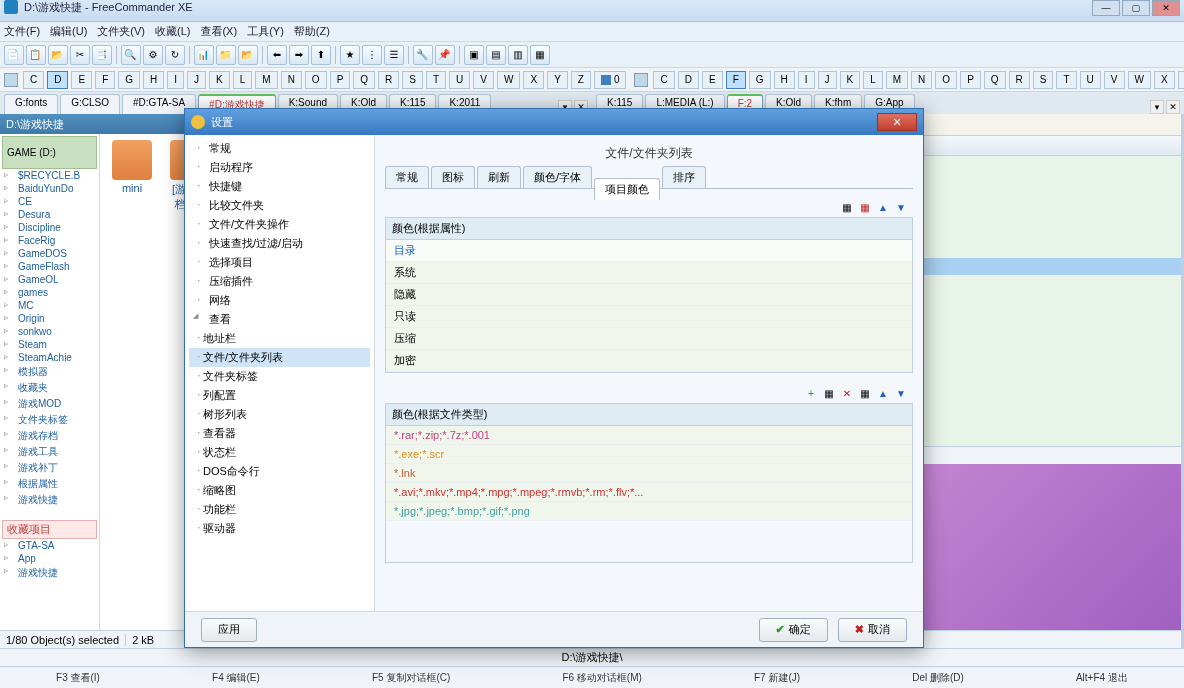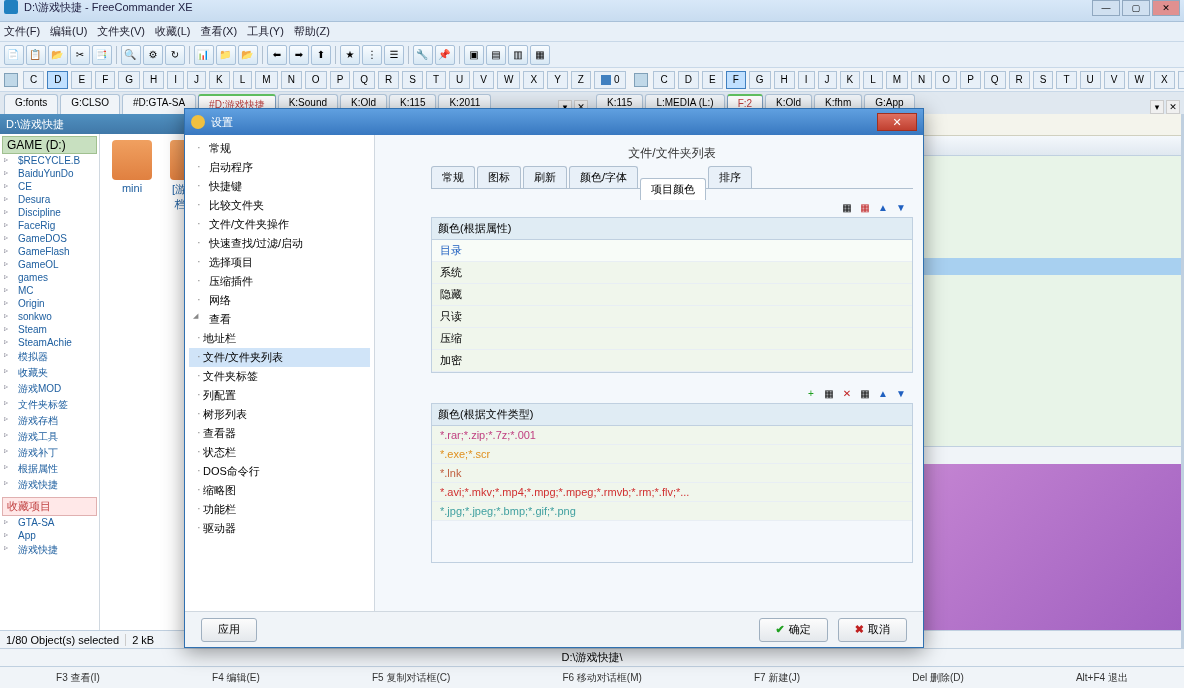--- a/index.html
+++ b/index.html
@@ -34,24 +34,24 @@
 .tab.active { background: #fff; color:#c04040; border-color:#80a0c0; border-top:2px solid #60c060;}
 .tabclose { margin-left:auto; display:flex; gap:2px; align-items:center;}
 .tabx { width:14px; height:14px; font-size:9px; display:flex;align-items:center;justify-content:center;border:1px solid #ccc;background:#f0f0f0;}
 
 
 .panels { display: flex; height: calc(100% - 22px - 20px - 26px - 24px - 22px - 18px - 22px); }
 .panel { flex: 1; display: flex; flex-direction: column; border-right: 3px solid #c0d0e0; background:#fff;}
 .pathbar { height: 20px; background: linear-gradient(#5090c0,#4078a8); color:#fff; padding: 2px 6px; display:flex; align-items:center;}
 .panelsplit { display:flex; flex:1; overflow:hidden;}
 .tree { width: 100px; background: #fff; border-right: 1px solid #d0d8e0; overflow:hidden; padding:2px;}
-.tree-hdr { background:#c8e0c0; padding:1px 4px; font-size:12px; border:1px solid #a0c090;}
+.tree-hdr { background:#c8e0c0; padding:10px 4px; font-size:10px; border:1px solid #a0c090;}
 .tree-item { padding: 1px 2px 1px 16px; font-size:10px; color:#2060a0; white-space:nowrap; position:relative;}
 .tree-item::before { content:"▹"; position:absolute; left:2px; color:#808090; font-size:8px;}
-.tree-fav { background:#ffe8e8; color:#c04040; padding:1px 4px; margin-top:4px;border:1px solid #e0b0b0;}
+.tree-fav { background:#ffe8e8; color:#c04040; padding:1px 4px; margin-top:12px;border:1px solid #e0b0b0;}
 .iconview { flex:1; background:#fff; padding:4px; display:flex; flex-wrap:wrap; align-content:flex-start; gap:2px;}
 .iconitem { width:56px; height:72px; text-align:center; font-size:9px; color:#2060a0;}
 .iconimg { width:40px; height:40px; margin:2px auto; background:linear-gradient(#f0a060,#e08040); border-radius:4px;}
 .listview { flex:1; background:#e8f4e8; overflow:hidden;}
 .listhdr { height:20px; background:linear-gradient(#f4f8fc,#e0e8f0); display:flex; border-bottom:1px solid #c0d0e0;}
 .listhdr span { padding:2px 8px; border-right:1px solid #c8d4e0; font-size:10px;}
 .listrow { height:17px; display:flex; font-size:10px; color:#2060a0;}
 .listrow.sel { background:#a8d0f0;}
 .listrow span { padding:1px 8px; white-space:nowrap; overflow:hidden;}
 
@@ -63,21 +63,21 @@
 
 
 .rinfo { height:18px; background:#f0f4f8; padding:1px 6px; font-size:10px; border-top:1px solid #c0d0e0;}
 .rimg { flex:1; background:linear-gradient(135deg,#e0b0e0,#c080d0,#a060c0); position:relative;}
 
 
 .dialog { position:absolute; left:184px; top:108px; width:740px; height:540px; background:#f4f8fc; border:1px solid #3070b0; box-shadow:0 4px 20px rgba(0,0,0,.4);}
 .dlgtitle { height:26px; background:linear-gradient(#60a0e0,#3878c0); display:flex; align-items:center; padding:0 6px; color:#fff;}
 .dlgtitle .icon{width:14px;height:14px;background:#f0c040;border-radius:50%;margin-right:6px;}
 .dlgclose { margin-left:auto; width:40px; height:18px; background:linear-gradient(#e07060,#c04030); color:#fff; display:flex;align-items:center;justify-content:center; border:1px solid #a03020;}
-.dlgbody { display:flex; height:calc(100% - 26px - 36px);gap:46px;}
+.dlgbody { display:flex; height:calc(100% - 26px - 36px);}
 .dlgtree { width:190px; background:#fff; border-right:1px solid #d0d8e0; padding:4px; overflow:hidden;}
 .dt-item { padding:2px 4px 2px 20px; font-size:11px; position:relative;}
 .dt-item::before{content:"·"; position:absolute; left:8px; color:#888;}
 .dt-item.exp::before{content:"◢"; font-size:7px; left:4px;}
 .dt-item.sel { background:#d0e4f8;}
 .dt-sub { padding-left:14px;}
 .dlgmain { flex:1; padding:6px 10px; display:flex; flex-direction:column;}
 .dlgheader { text-align:center; padding:4px; font-size:12px; color:#333;}
 .dlgtabs { display:flex; border-bottom:1px solid #b0c0d0; margin-bottom:8px;}
 .dlgtab { padding:3px 10px; border:1px solid #b0c0d0; border-bottom:none; background:#e8f0f8; margin-right:2px; font-size:11px; border-radius:3px 3px 0 0;}

